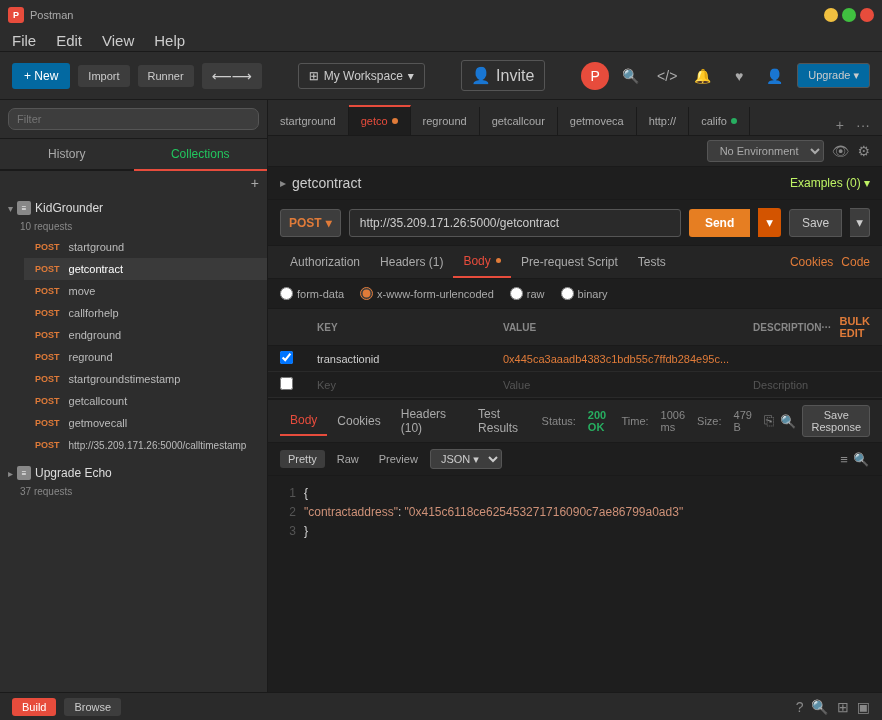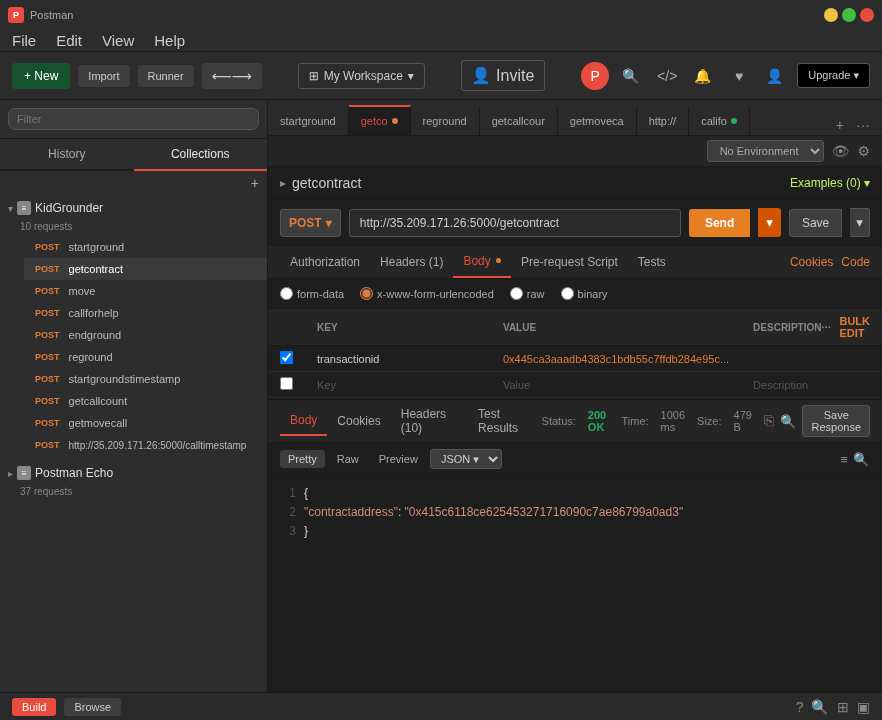--- a/index.html
+++ b/index.html
@@ -40,21 +40,21 @@
     .toolbar {
       height: 48px;
       background: #2c2c2c;
       display: flex;
       align-items: center;
       padding: 0 12px;
       gap: 8px;
       border-bottom: 1px solid #1a1a1a;
     }
     .new-btn {
-      background: #14532d;
+      background: #0369a1;
       color: white;
       border: none;
       border-radius: 3px;
       padding: 6px 12px;
       font-size: 12px;
       cursor: pointer;
       display: flex;
       align-items: center;
       gap: 4px;
       justify-content: center;
@@ -86,21 +86,21 @@
       color: #ccc;
       border: 1px solid #555;
       border-radius: 3px;
       padding: 5px 10px;
       font-size: 16px;
       cursor: pointer;
     }
     .toolbar-icons { display: flex; gap: 8px; margin-left: auto; align-items: center; }
     .toolbar-icon { width: 28px; height: 28px; border-radius: 50%; display: flex; align-items: center; justify-content: center; cursor: pointer; color: #aaa; font-size: 14px; }
     .toolbar-icon.avatar { background: #e74c3c; color: white; }
-    .upgrade-btn { background: #000000; color: #ccc; border: 1px solid #555; border-radius: 3px; padding: 5px 10px; font-size: 11px; cursor: pointer; }
+    .upgrade-btn { background: #0369a1; color: #ccc; border: 1px solid #555; border-radius: 3px; padding: 5px 10px; font-size: 11px; cursor: pointer; }
 
     
     .main { display: flex; height: calc(720px - 30px - 22px - 48px - 28px); }
 
     
     .sidebar {
       width: 268px;
       min-width: 268px;
       background: #2d2d2d;
       display: flex;
@@ -126,21 +126,21 @@
     }
     .sidebar-tab {
       flex: 1;
       padding: 8px;
       text-align: center;
       font-size: 12px;
       color: #aaa;
       cursor: pointer;
     }
     .sidebar-tab.active {
-      color: #e5e5e5;
+      color: #22c55e;
       border-bottom: 2px solid #e74c3c;
       margin-bottom: -2px;
     }
     .sidebar-actions { padding: 4px 8px; display: flex; justify-content: flex-end; }
     .sidebar-action-btn { background: none; border: none; color: #aaa; cursor: pointer; font-size: 14px; }
     .sidebar-content { flex: 1; overflow-y: auto; }
     .collection-group { margin-bottom: 4px; }
     .collection-header {
       display: flex;
       align-items: center;
@@ -576,21 +576,21 @@
             <span class="method-badge method-post">POST</span>
             <span style="font-size:10px;">http://35.209.171.26:5000/calltimestamp</span>
           </div>
         </div>
       </div>
 
       <div class="collection-group">
         <div class="collection-header">
           <span class="chevron">▸</span>
           <div class="collection-icon">≡</div>
-          <span class="collection-name">Postman Echo</span>
+          <span class="collection-name">Upgrade Echo</span>
         </div>
         <div style="padding-left:20px; font-size:10px; color:#888; padding-bottom:4px;">37 requests</div>
       </div>
 
     </div>
   </div>
 
   <div class="request-area">
 
     <div class="req-tabs">

